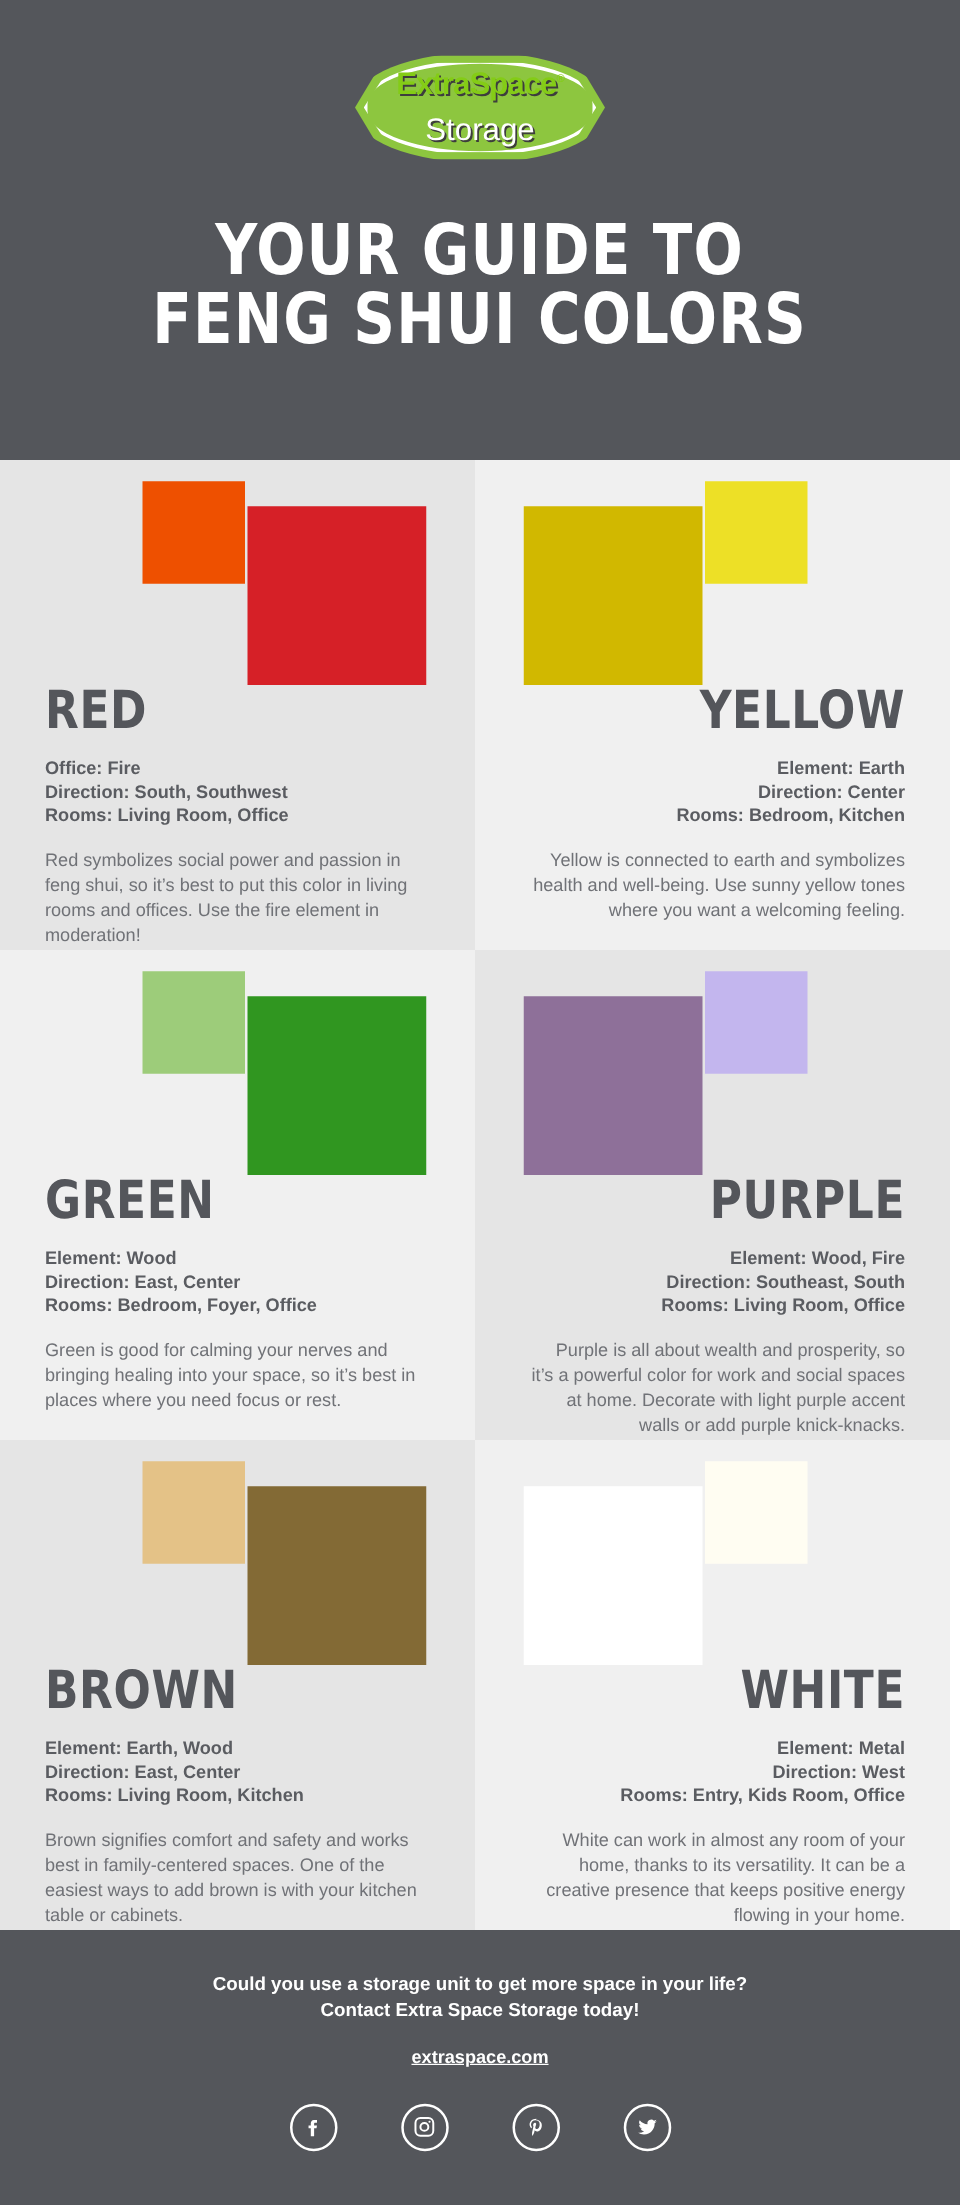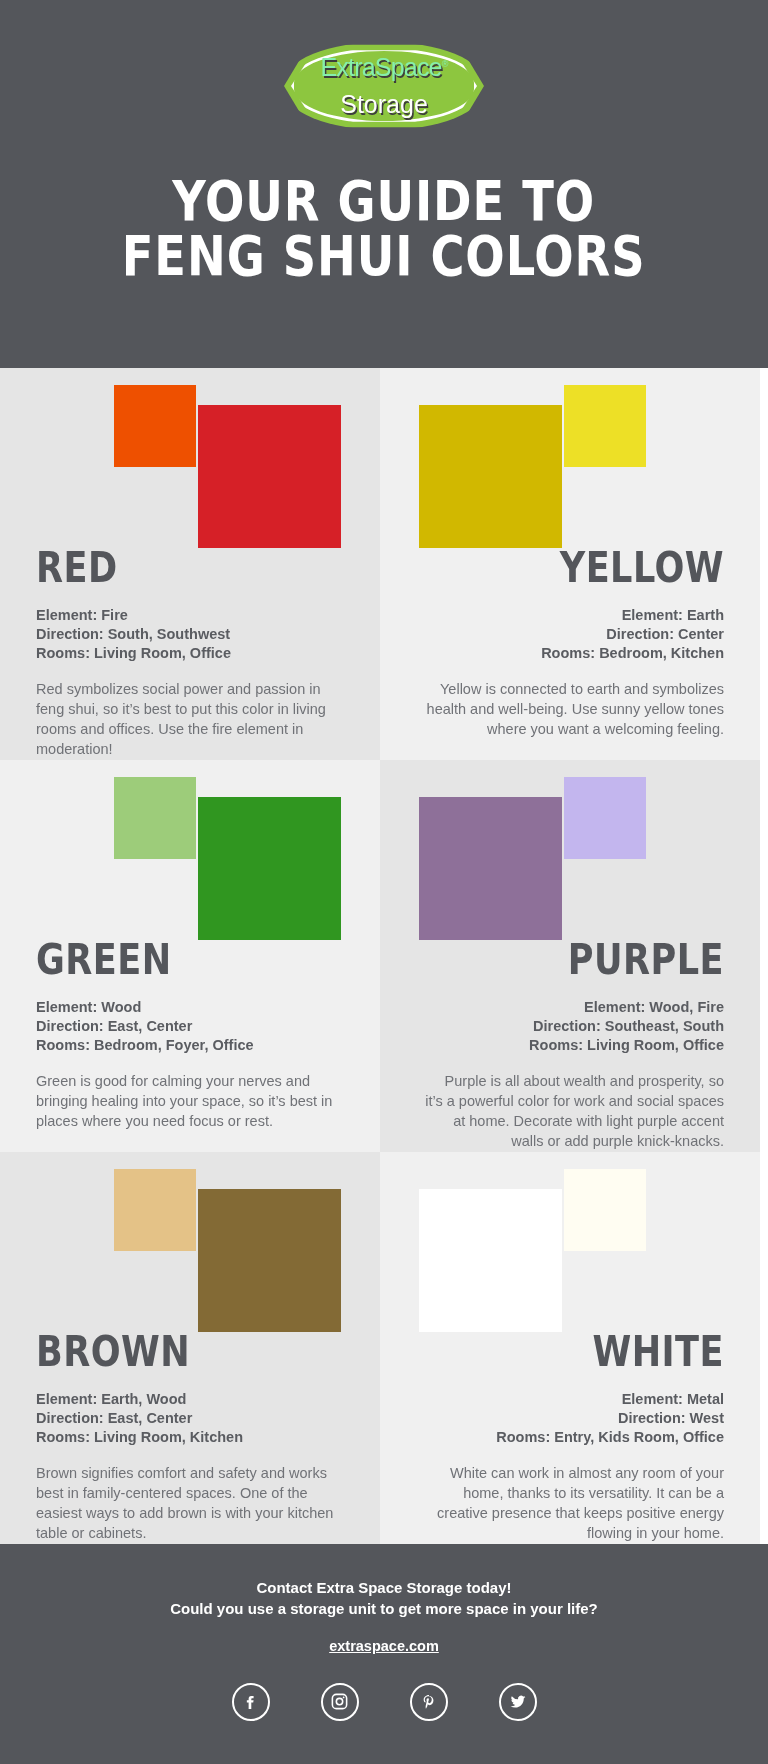--- a/index.html
+++ b/index.html
@@ -28,21 +28,21 @@
   }
   .logo-inner {
     position: absolute; left: 7px; top: 6px; right: 7px; bottom: 6px;
     border: 3px solid #ffffff;
     border-radius: 50% / 46%;
     clip-path: polygon(0% 50%, 9% 16%, 26% 3%, 74% 3%, 91% 16%, 100% 50%, 91% 84%, 74% 97%, 26% 97%, 9% 84%);
     display: flex; flex-direction: column;
     align-items: center; justify-content: center;
   }
   .logo-l1 {
-    color: #86efac; font-weight: normal; font-size: 25px;
+    color: #84cc16; font-weight: bold; font-size: 25px;
     letter-spacing: -0.8px; line-height: 1;
     text-shadow: 1.5px 1.5px 0 #3d3d3d;
     position: relative; white-space: nowrap;
   }
   .logo-reg { font-size: 9px; vertical-align: super; text-shadow: none; }
   .logo-l2 {
     color: #ffffff; font-size: 25px; line-height: 1.05;
     margin-top: 11px; text-shadow: 1.5px 1.5px 0 #3d3d3d;
     letter-spacing: 0px;
   }
@@ -154,21 +154,21 @@
 
   <div class="grid">
 
     <div class="card align-left bg-a">
       <div class="swatches">
         <div class="sw-small" style="background:#EE5000"></div>
         <div class="sw-large" style="background:#D62027"></div>
       </div>
       <div class="color-name">RED</div>
       <div class="attrs">
-        <span class="attr-line">Element: Fire</span>
+        <span class="attr-line">Office: Fire</span>
         <span class="attr-line">Direction: South, Southwest</span>
         <span class="attr-line">Rooms: Living Room, Office</span>
       </div>
       <div class="desc">Red symbolizes social power and passion in feng shui, so it’s best to put this color in living rooms and offices. Use the fire element in moderation!</div>
     </div>
 
     <div class="card align-right bg-b">
       <div class="swatches">
         <div class="sw-small" style="background:#EDE026"></div>
         <div class="sw-large" style="background:#D1B800"></div>
@@ -235,22 +235,22 @@
         <span class="attr-line">Direction: West</span>
         <span class="attr-line">Rooms: Entry, Kids Room, Office</span>
       </div>
       <div class="desc">White can work in almost any room of your home, thanks to its versatility. It can be a creative presence that keeps positive energy flowing in your home.</div>
     </div>
 
   </div>
 
   <div class="footer">
     <div class="cta">
+      <span>Could you use a storage unit to get more space in your life?</span>
       <span>Contact Extra Space Storage today!</span>
-      <span>Could you use a storage unit to get more space in your life?</span>
     </div>
     <div class="site-link">extraspace.com</div>
     <div class="socials">
 
       <div class="social">
         <span>
           <svg width="20" height="20" viewBox="0 0 24 24" fill="#ffffff">
             <path d="M15.1 7.4h-2.0c-0.35 0-0.75 0.46-0.75 1.07V10h2.75l-0.42 2.6h-2.33v7.8H9.15v-7.8H7.0V10h2.15V8.2c0-1.9 1.14-3.44 2.95-3.44h3.0V7.4z"></path>
           </svg>
         </span>

